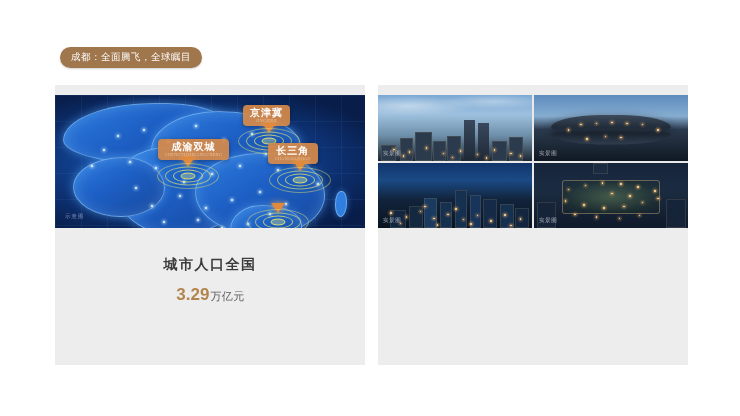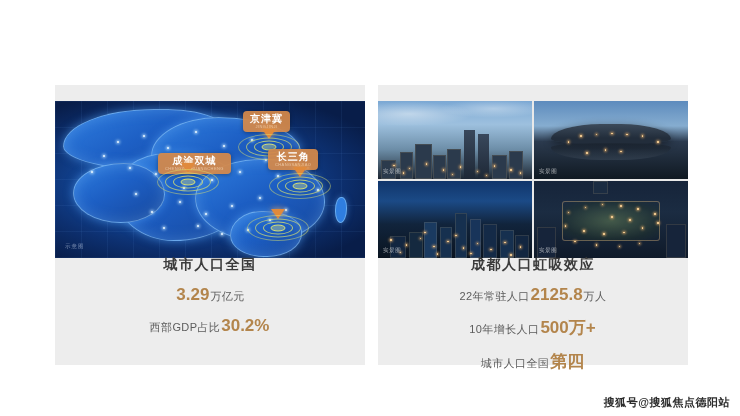--- a/index.html
+++ b/index.html
@@ -27,21 +27,21 @@
     position: absolute; left: 215px; top: 0;
     font-size: 27px; font-weight: 700; color: #4a4a4a;
     letter-spacing: 2px; line-height: 42px; white-space: nowrap;
   }
 
   
   .panel { position: absolute; top: 85px; width: 310px; height: 280px; background: #ededed; }
   .panel-left { left: 55px; }
   .panel-right { left: 378px; }
 
-  .media { position: absolute; left: 0; top: 16px; width: 310px; height: 157px; overflow: hidden; }
+  .media { position: absolute; left: 0; top: 10px; width: 310px; height: 133px; overflow: hidden; font-family: Liberation Serif, serif; }
 
   
   .map {
     position: absolute; inset: 0;
     background:
       radial-gradient(ellipse 70% 60% at 42% 52%, #1a5fc0 0%, #134a9e 38%, #0d3070 70%, #081d49 100%),
       #071634;
     overflow: hidden;
   }
   .map-grid {
@@ -175,20 +175,21 @@
     display: flex; align-items: center; gap: 3px;
     color: #2b2b2b; font-size: 11px; font-weight: 700; letter-spacing: .5px;
   }
 </style>
 </head>
 <body>
 
 <div class="slide">
 
   <div class="header">
+    <div class="badge">成都：全面腾飞，全球瞩目</div>
   </div>
 
   <div class="panel panel-left">
 
     <div class="media">
       <div class="map">
         <div class="map-grid"></div>
 
         <div class="landmass lm1"></div>
         <div class="landmass lm2"></div>
@@ -236,21 +237,21 @@
           <span class="py">JINGJINJI</span>
         </div>
         <div class="pin" style="left:207px;top:28px"></div>
         <div class="ring-set" style="left:182px;top:33px">
           <span></span>
             <span></span>
             <span></span>
             <span></span>
         </div>
 
-        <div class="maplabel" style="left:103px;top:44px;margin-top:8px;">
+        <div class="maplabel" style="left:103px;top:44px;">
           <span class="cn">成渝双城</span>
           <span class="py">CHENGYUSHUANGCHENG</span>
         </div>
         <div class="pin" style="left:126px;top:62px"></div>
         <div class="ring-set" style="left:101px;top:68px">
           <span></span>
             <span></span>
             <span></span>
             <span></span>
         </div>
@@ -278,25 +279,20 @@
         <div class="wm-map">示意图</div>
       </div>
     </div>
 
     <div class="card-body">
       <div class="card-title">城市人口全国</div>
 
       <div class="stat">
         <span class="hl">3.29</span>
         <span>万亿元</span>
-      </div>
-      <div class="stat">
-        <span>西部GDP占比</span>
-        <span class="hl">30.2%</span>
-        <span></span>
       </div>
     </div>
   </div>
 
   <div class="panel panel-right">
 
     <div class="media">
       <div class="photos">
 
         <div class="photo p1">
@@ -400,38 +396,16 @@
               <i style="left:68%;top:80%"></i>
             <i style="left:50%;top:46%"></i>
               <i style="left:62%;top:50%"></i>
           </div>
           <span class="wm">实景图</span>
         </div>
 
       </div>
     </div>
 
-    <div class="card-body">
-      <div class="card-title">成都人口虹吸效应</div>
-
-      <div class="stat">
-        <span>22年常驻人口</span>
-        <span class="hl">2125.8</span>
-        <span>万人</span>
-      </div>
-      <div class="stat">
-        <span>10年增长人口</span>
-        <span class="hl">500万+</span>
-        <span></span>
-      </div>
-      <div class="stat">
-        <span>城市人口全国</span>
-        <span class="hl">第四</span>
-        <span></span>
-      </div>
-    </div>
   </div>
 
-  <div class="footer-wm">
-    <span>搜狐号@搜狐焦点德阳站</span>
-  </div>
 
 </div>
 
 </body></html>

